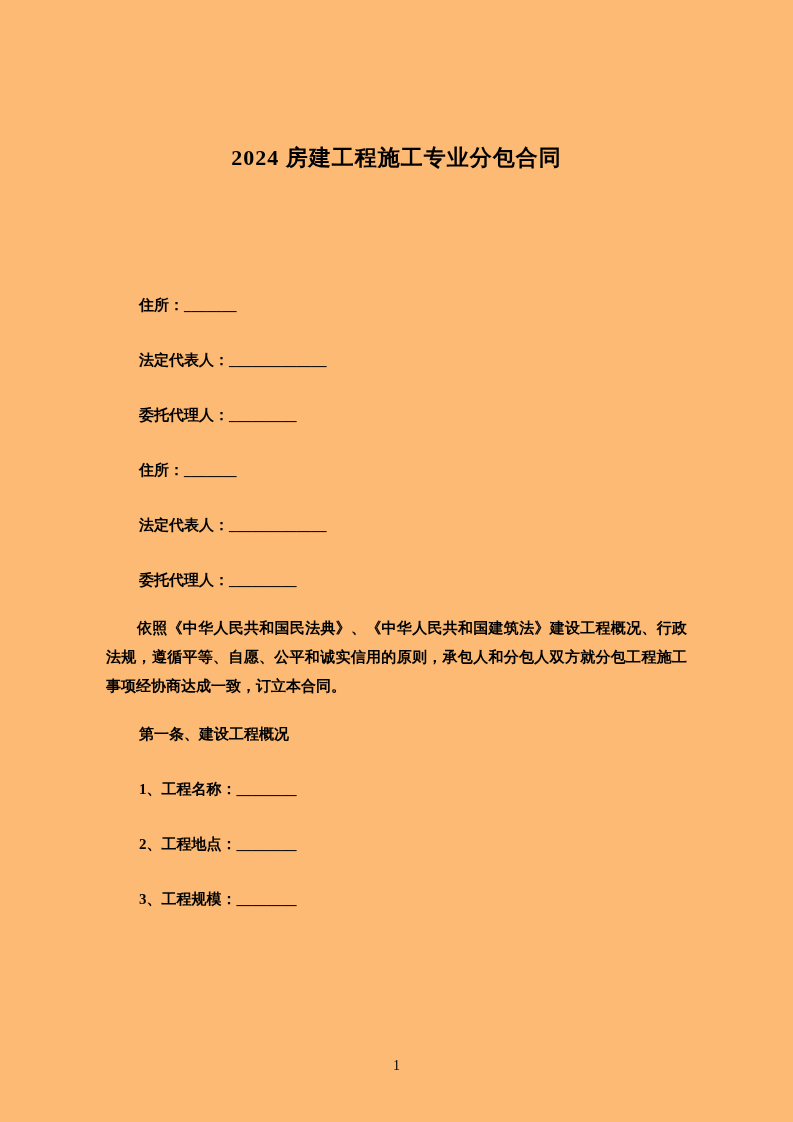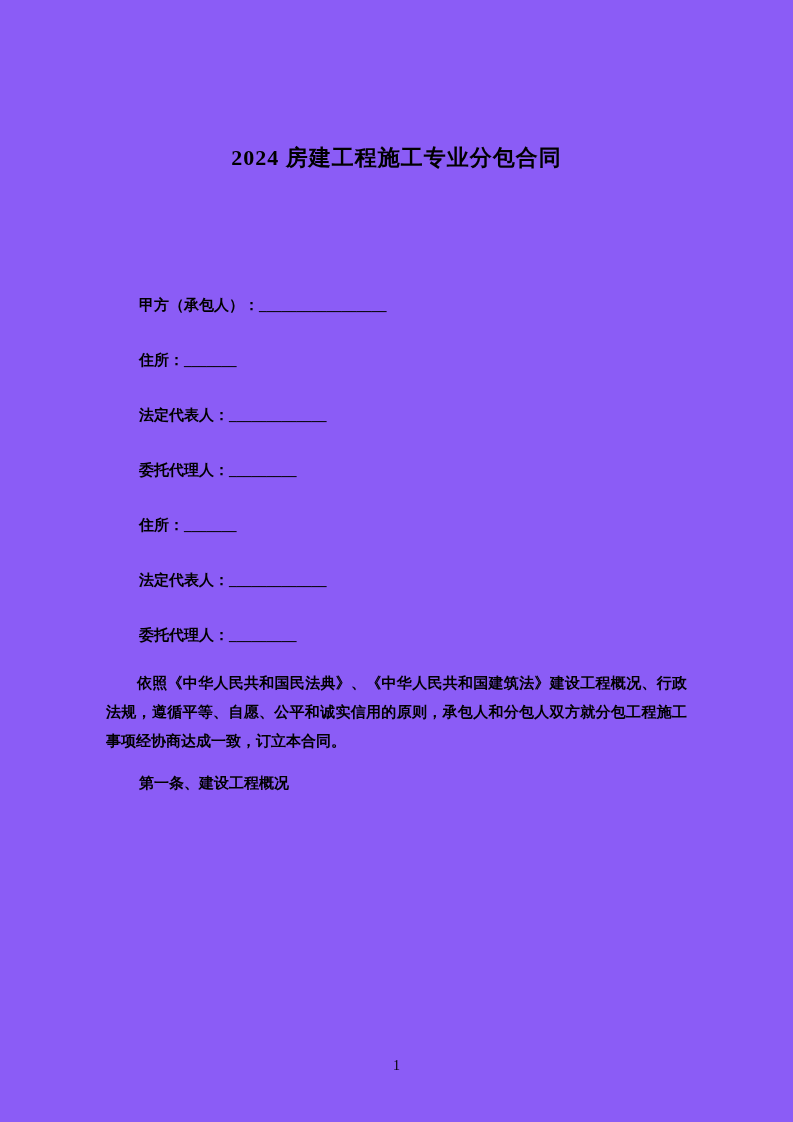--- a/index.html
+++ b/index.html
@@ -6,21 +6,21 @@
   html, body { background: #ffffff; }
   body {
     font-family: "Liberation Serif", "DejaVu Serif", serif;
     color: #000000;
   }
   .page {
     position: relative;
     width: 793px;
     height: 1122px;
     margin: 0 auto;
-    background: #8b5cf6;
+    background: #fdba74;
     padding: 0 106px;
     overflow: hidden;
   }
   .doc-title {
     margin-top: 143px;
     text-align: center;
     font-size: 22px;
     line-height: 30px;
     font-weight: bold;
     letter-spacing: 1px;
@@ -44,21 +44,21 @@
     letter-spacing: 0;
   }
   .intro {
     font-size: 15px;
     line-height: 29px;
     font-weight: bold;
     text-align: justify;
     text-indent: 31px;
   }
   .section-heading {
-    margin-top: 17px;
+    margin-top: 23px;
     margin-left: 33px;
     font-size: 15px;
     line-height: 20px;
     font-weight: bold;
   }
   .items {
     margin-top: 35px;
   }
   .item {
     margin-left: 33px;
@@ -80,23 +80,20 @@
 </style>
 </head>
 <body>
 
 <div class="page">
 
   <h1 class="doc-title">2024 房建工程施工专业分包合同</h1>
 
   <div class="fields">
     <div class="field">
-      <span>甲方（承包人）：</span><span class="blank">_________________</span>
-    </div>
-    <div class="field">
       <span>住所：</span><span class="blank">_______</span>
     </div>
     <div class="field">
       <span>法定代表人：</span><span class="blank">_____________</span>
     </div>
     <div class="field">
       <span>委托代理人：</span><span class="blank">_________</span>
     </div>
     <div class="field">
       <span>住所：</span><span class="blank">_______</span>
@@ -106,16 +103,27 @@
     </div>
     <div class="field">
       <span>委托代理人：</span><span class="blank">_________</span>
     </div>
   </div>
 
   <p class="intro">依照《中华人民共和国民法典》、《中华人民共和国建筑法》建设工程概况、行政法规，遵循平等、自愿、公平和诚实信用的原则，承包人和分包人双方就分包工程施工事项经协商达成一致，订立本合同。</p>
 
   <div class="section-heading">第一条、建设工程概况</div>
 
+  <div class="items">
+    <div class="item">
+      <span>1、工程名称：</span><span class="blank">________</span>
+    </div>
+    <div class="item">
+      <span>2、工程地点：</span><span class="blank">________</span>
+    </div>
+    <div class="item">
+      <span>3、工程规模：</span><span class="blank">________</span>
+    </div>
+  </div>
 
   <div class="page-number">1</div>
 
 </div>
 
 </body></html>

